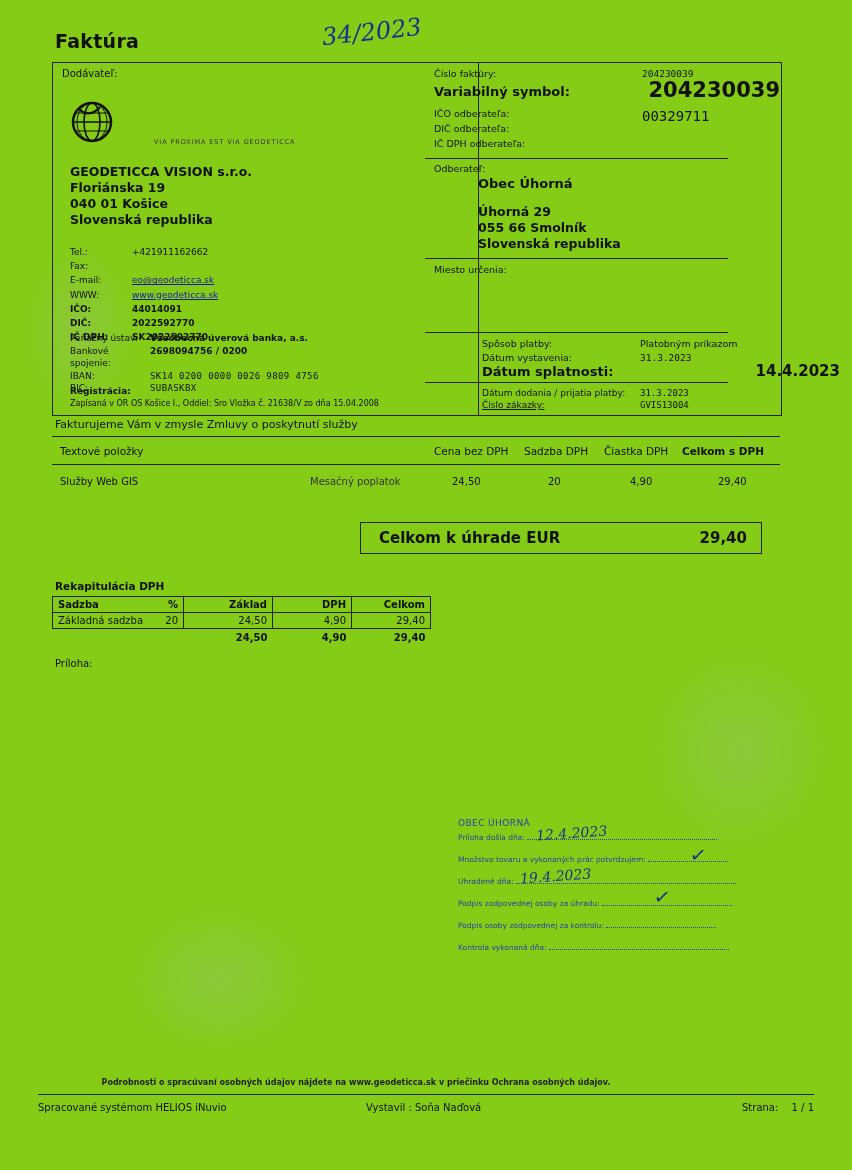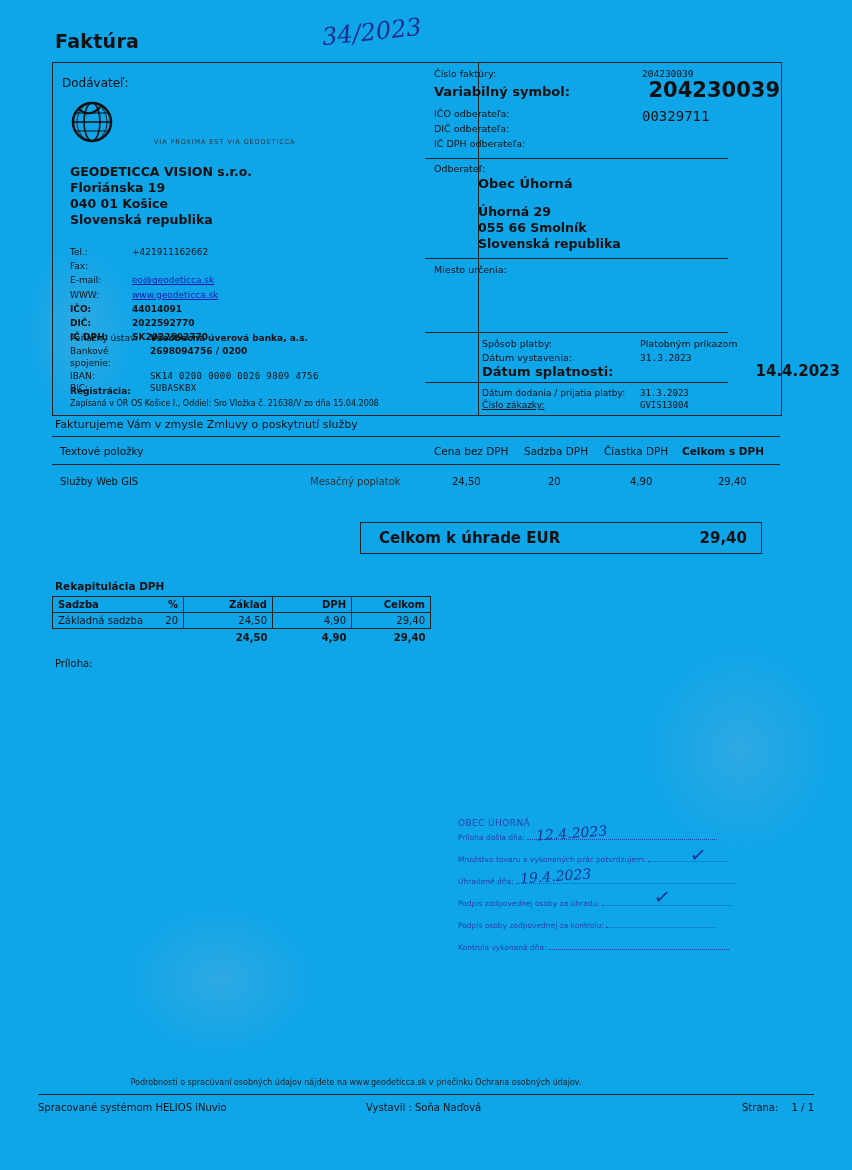--- a/index.html
+++ b/index.html
@@ -4,21 +4,21 @@
 <style>
   html, body {
     margin: 0;
     padding: 0;
     background: #b8b8b8;
   }
   .page {
     position: relative;
     width: 852px;
     height: 1170px;
-    background: #0ea5e9;
+    background: #84cc16;
     overflow: hidden;
     font-family: "DejaVu Sans", sans-serif;
     color: #111;
   }
   
   .scanblob {
     position: absolute;
     border-radius: 50%;
     background: radial-gradient(ellipse at center, rgba(170,185,200,0.20) 0%, rgba(255,255,255,0) 70%);
     pointer-events: none;
@@ -59,22 +59,21 @@
     width: 1px;
     height: 352px;
     background: #222;
   }
 
   
   .dodavatel {
     position: absolute;
     left: 8px;
     top: 6px;
-    font-size: 12px;
-    margin-top: 8px;
+    font-size: 10px;
   }
   .logo-wrap {
     position: absolute;
     left: 16px;
     top: 40px;
     width: 300px;
     height: 56px;
   }
   .globe {
     position: absolute;
@@ -316,20 +315,21 @@
 
   
   .footnote {
     position: absolute;
     left: 0;
     top: 1078px;
     width: 712px;
     text-align: center;
     font-size: 8px;
     color: #222;
+    font-weight: bold;
   }
   .footrule {
     position: absolute;
     left: 38px;
     top: 1094px;
     width: 776px;
     height: 1px;
     background: #222;
   }
   .footer-l { position: absolute; left: 38px; top: 1102px; font-size: 10px; }

